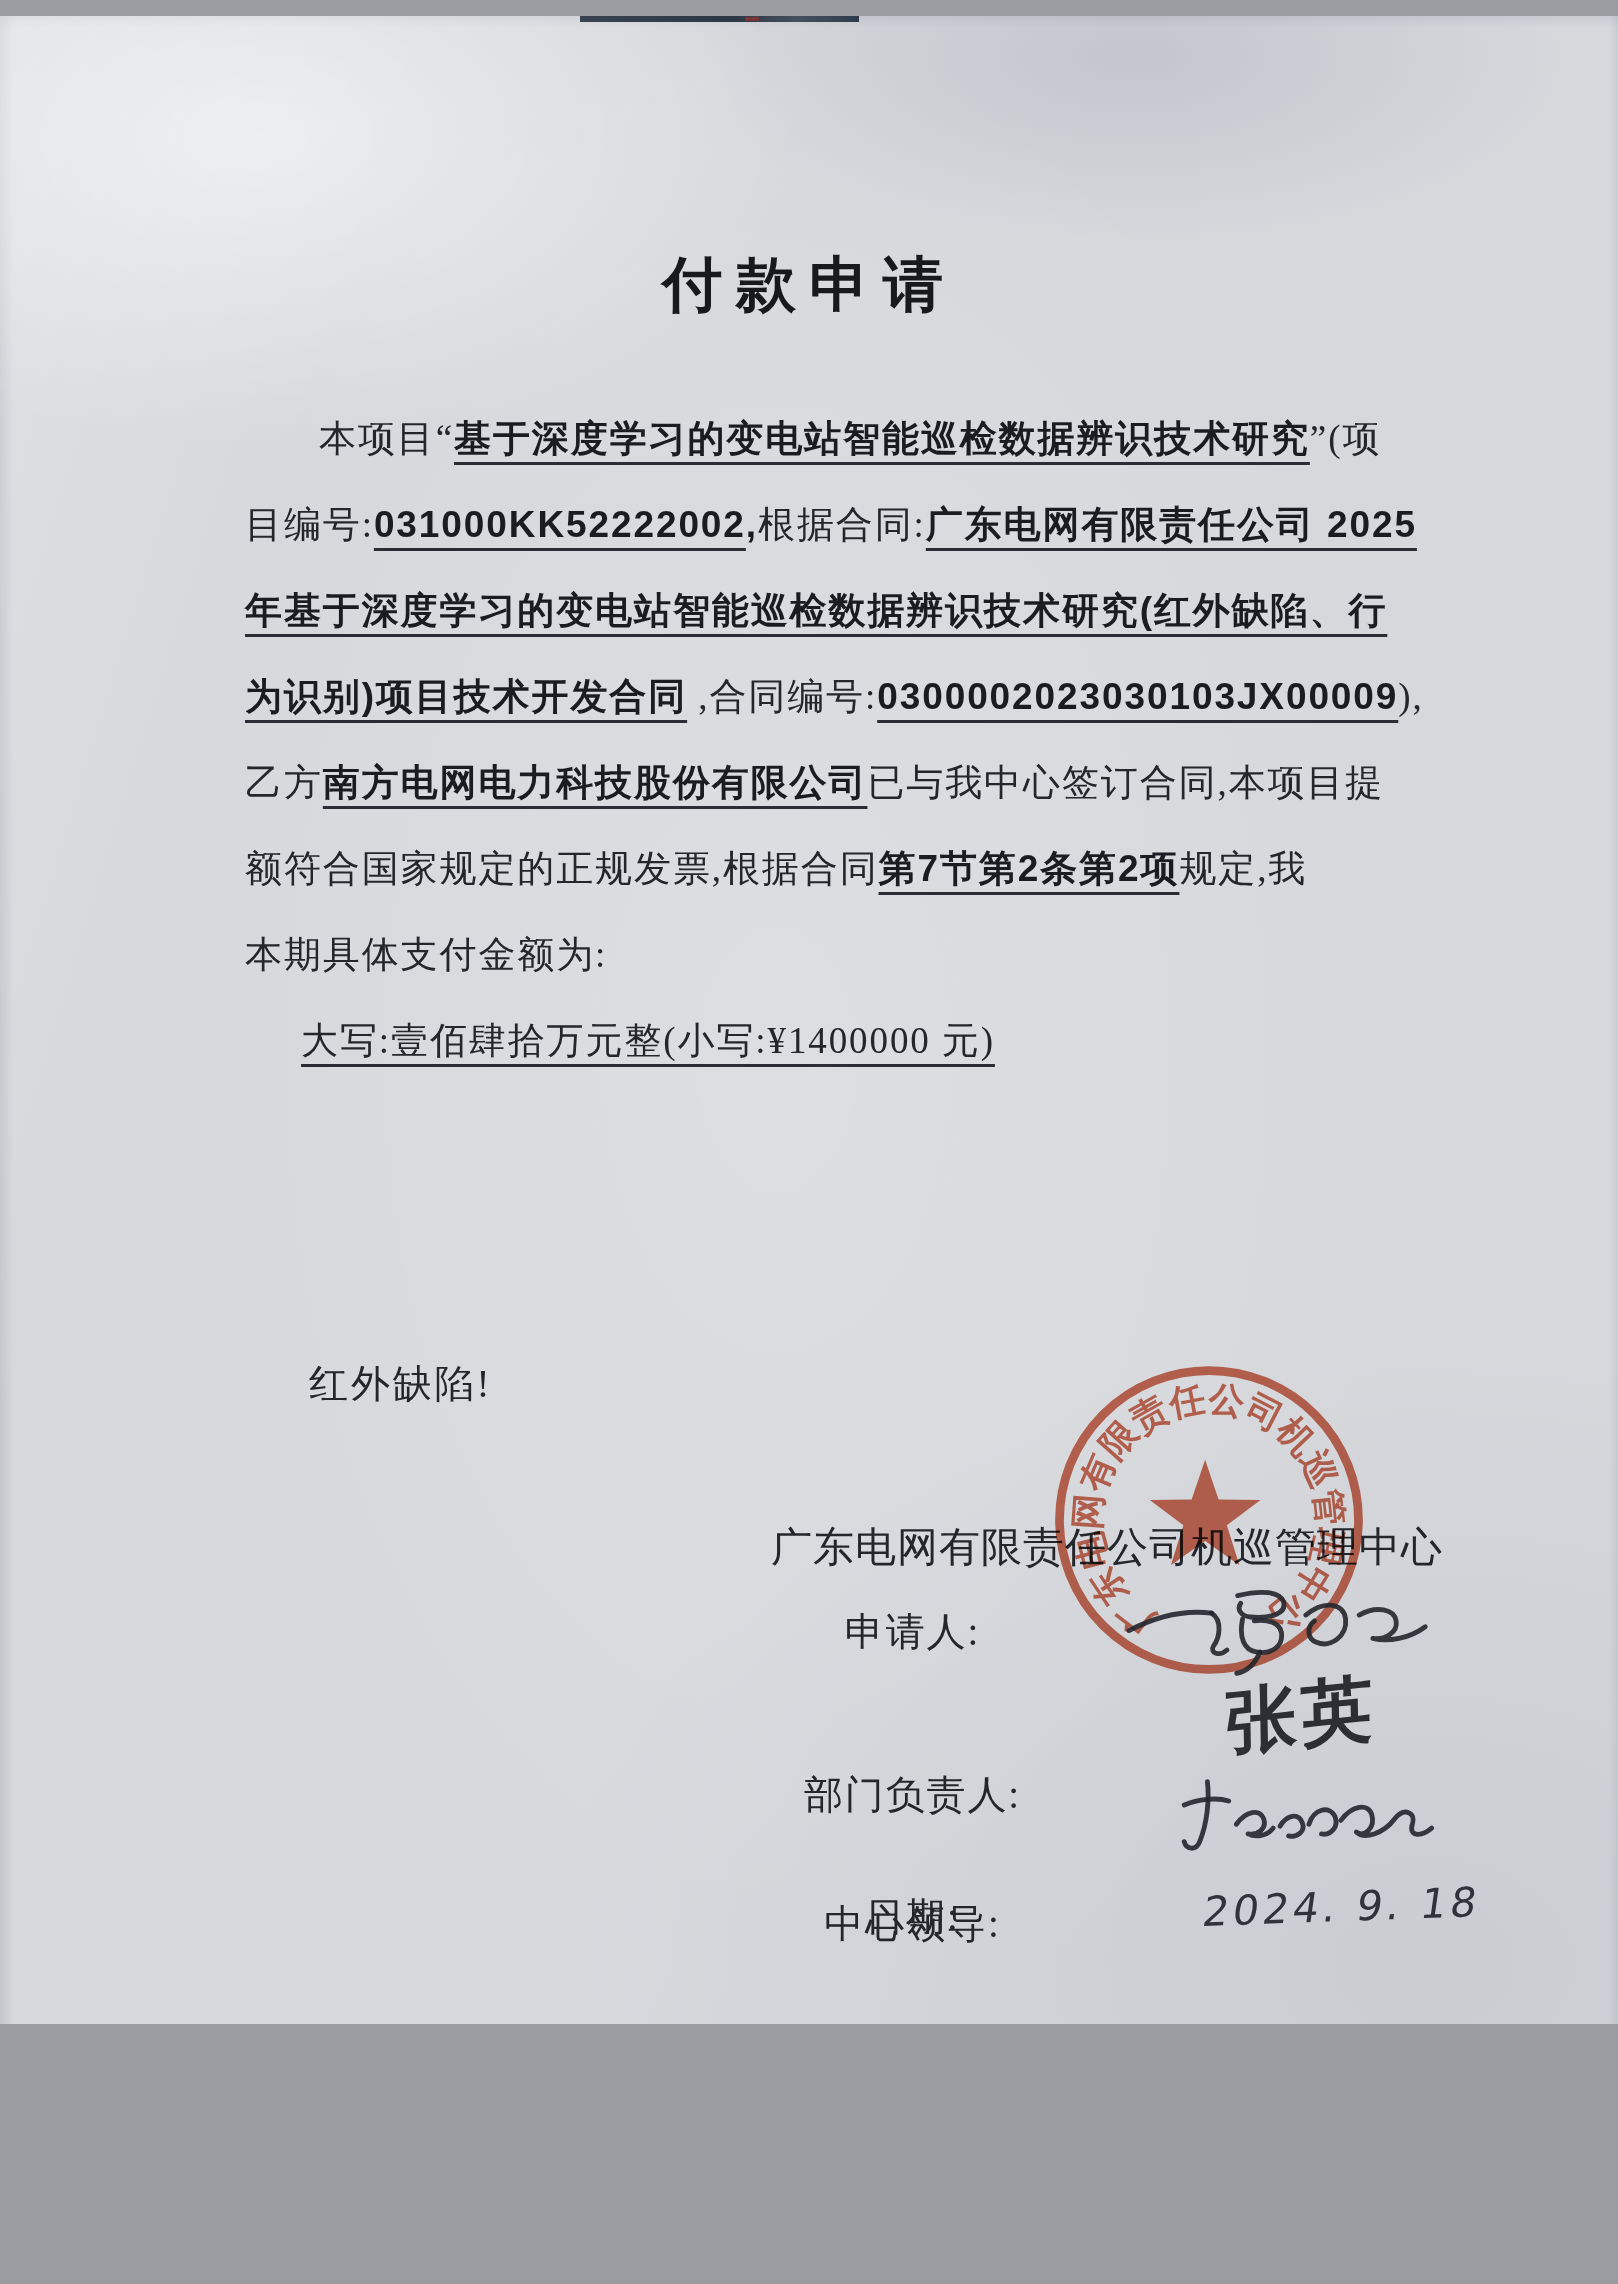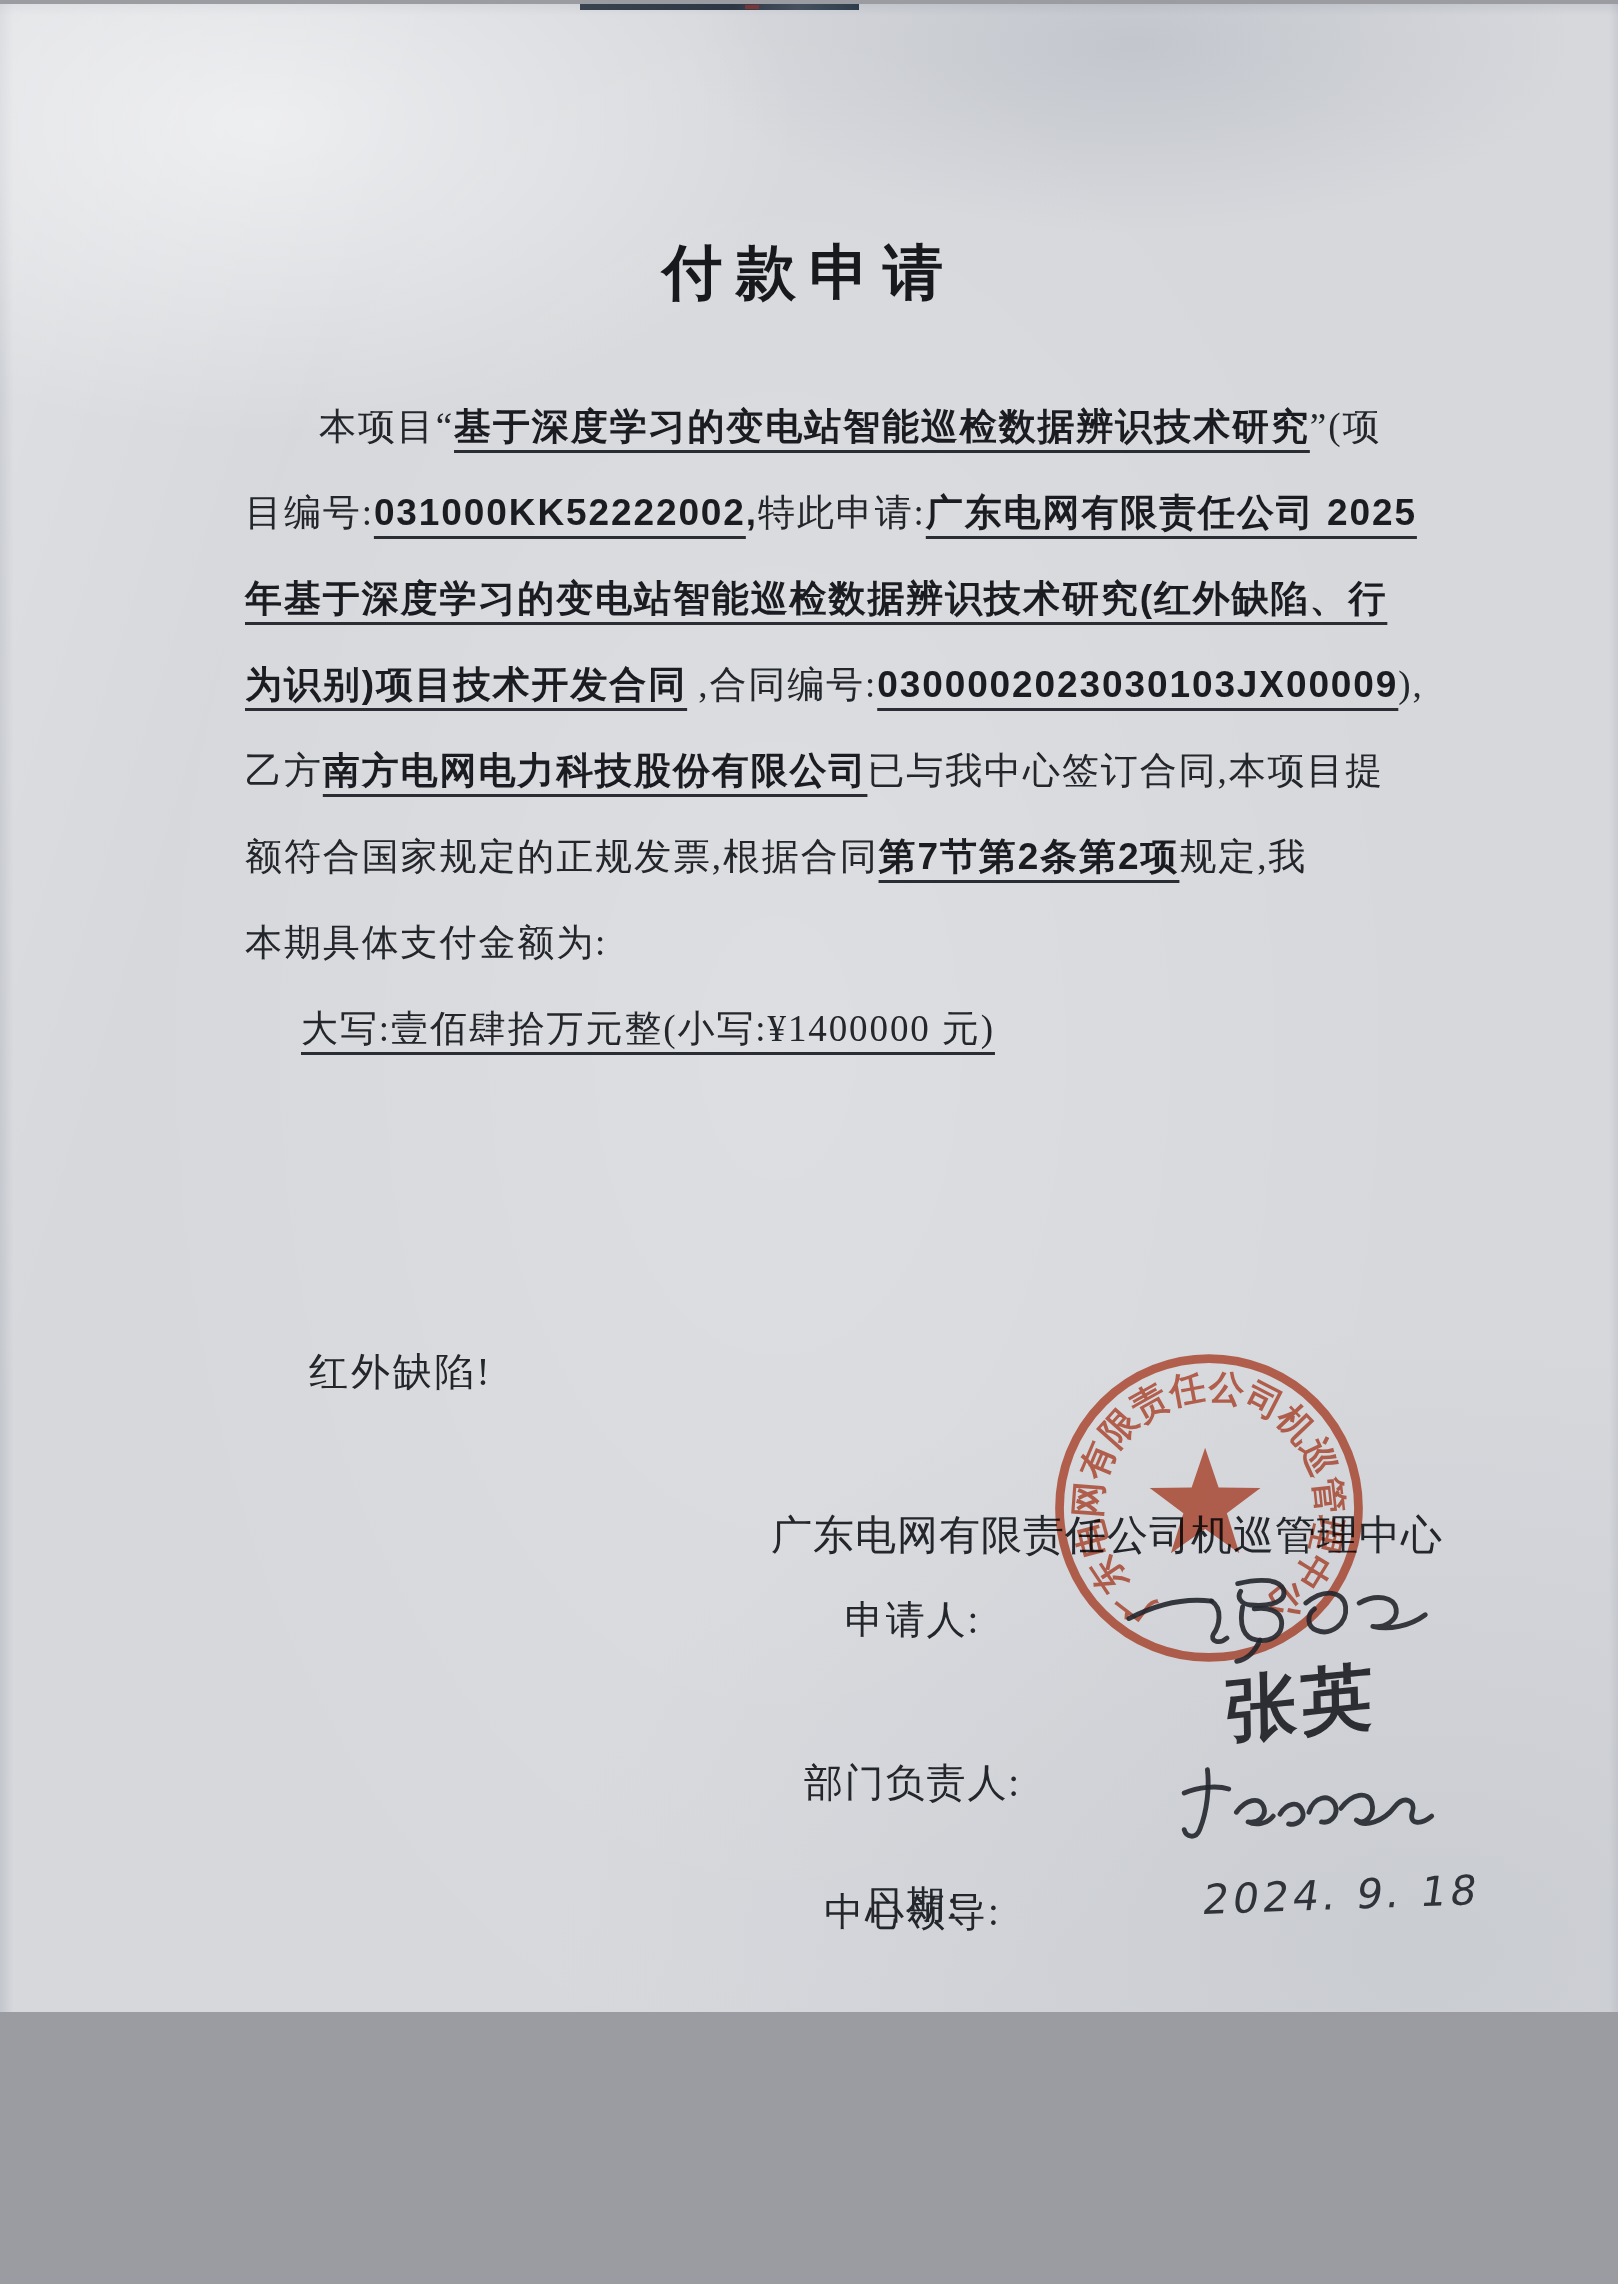--- a/index.html
+++ b/index.html
@@ -1,19 +1,19 @@
 <!DOCTYPE html>
 <html><head>
 <meta charset="utf-8">
 <style>
   html,body{margin:0;padding:0;background:#9a9ca1;}
   .page{
     position:relative;
     width:1619px;height:2008px;
-    margin:4px auto;
+    margin:16px auto;
     overflow:hidden;
     background-color:#d6d8dc;
     background-image:
       radial-gradient(ellipse 873px 505px at 16% 6%, rgba(255,255,255,0.55), rgba(255,255,255,0) 62%),
       linear-gradient(107deg, rgba(255,255,255,0.22) 0%, rgba(255,255,255,0) 20%),
       radial-gradient(ellipse 679px 291px at 70% 2%, rgba(150,156,168,0.30), rgba(150,156,168,0) 65%),
       radial-gradient(ellipse 1213px 873px at 88% 97%, rgba(158,163,173,0.22), rgba(0,0,0,0) 72%),
       radial-gradient(ellipse 873px 1456px at 48% 52%, rgba(255,255,255,0.16), rgba(0,0,0,0) 75%),
       linear-gradient(to right, rgba(140,146,158,0.25) 0px, rgba(140,146,158,0) 13.6px),
       linear-gradient(to left, rgba(140,146,158,0.20) 0px, rgba(140,146,158,0) 9.7px),
@@ -101,21 +101,21 @@
 
 <div class="page">
 
   <div class="scan-strip"></div>
   <div class="scan-strip-red"></div>
 
   <h1 class="title">付款申请</h1>
 
   <div class="body-block" id="bodyLines">
       <div class="line bl-1"><span class="">本项目“</span><span class="b u">基于深度学习的变电站智能巡检数据辨识技术研究</span><span class="">”(项</span></div>
-      <div class="line bl-2"><span class="">目编号:</span><span class="b u">031000KK52222002</span><span class="b ">,</span><span class="">特此申请:</span><span class="b u">广东电网有限责任公司 2025</span></div>
+      <div class="line bl-2"><span class="">目编号:</span><span class="b u">031000KK52222002</span><span class="b ">,</span><span class="">根据合同:</span><span class="b u">广东电网有限责任公司 2025</span></div>
       <div class="line bl-3"><span class="b u">年基于深度学习的变电站智能巡检数据辨识技术研究(红外缺陷、行</span></div>
       <div class="line bl-4"><span class="b u">为识别)项目技术开发合同</span><span class=""> ,合同编号:</span><span class="b u">0300002023030103JX00009</span><span class="">),</span></div>
       <div class="line bl-5"><span class="">乙方</span><span class="b u">南方电网电力科技股份有限公司</span><span class="">已与我中心签订合同,本项目提</span></div>
       <div class="line bl-7"><span class="">额符合国家规定的正规发票,根据合同</span><span class="b u">第7节第2条第2项</span><span class="">规定,我</span></div>
       <div class="line bl-9"><span class="">本期具体支付金额为:</span></div>
       <div class="line bl-10"><span class="u">大写:壹佰肆拾万元整(小写:¥1400000 元)</span></div>
     </div>
 
   <div class="closing">红外缺陷!</div>
 

